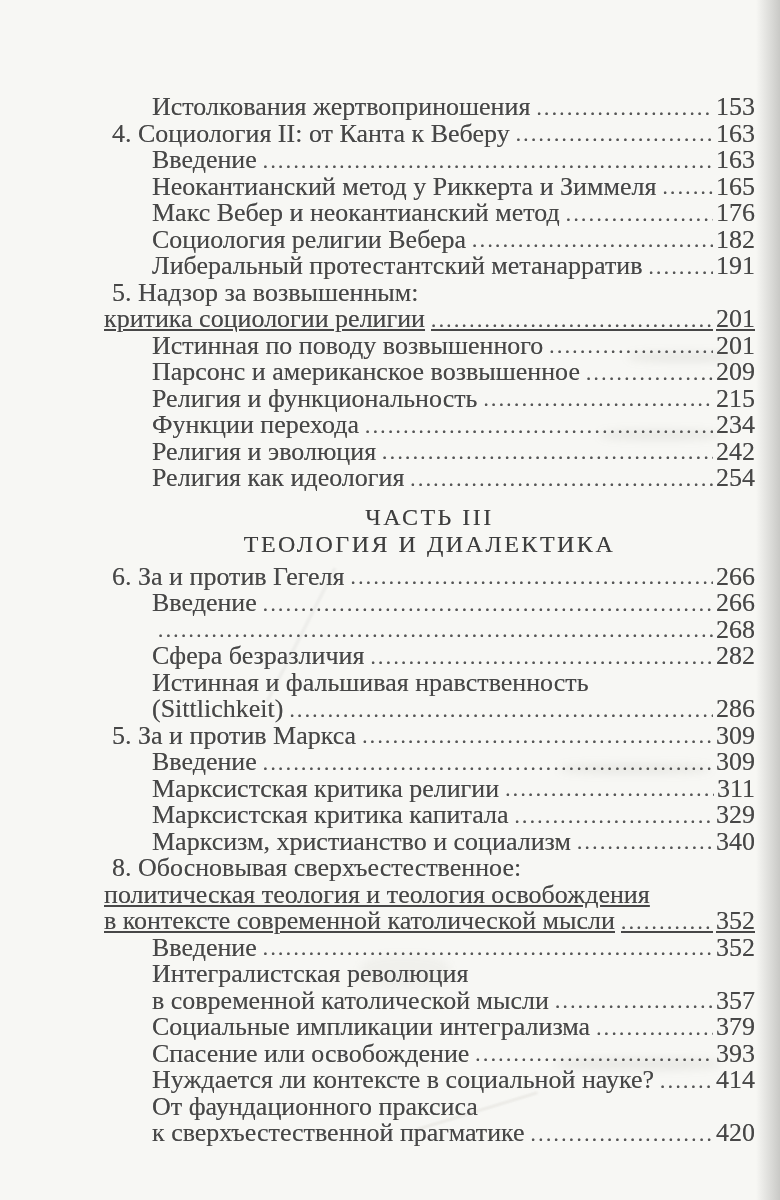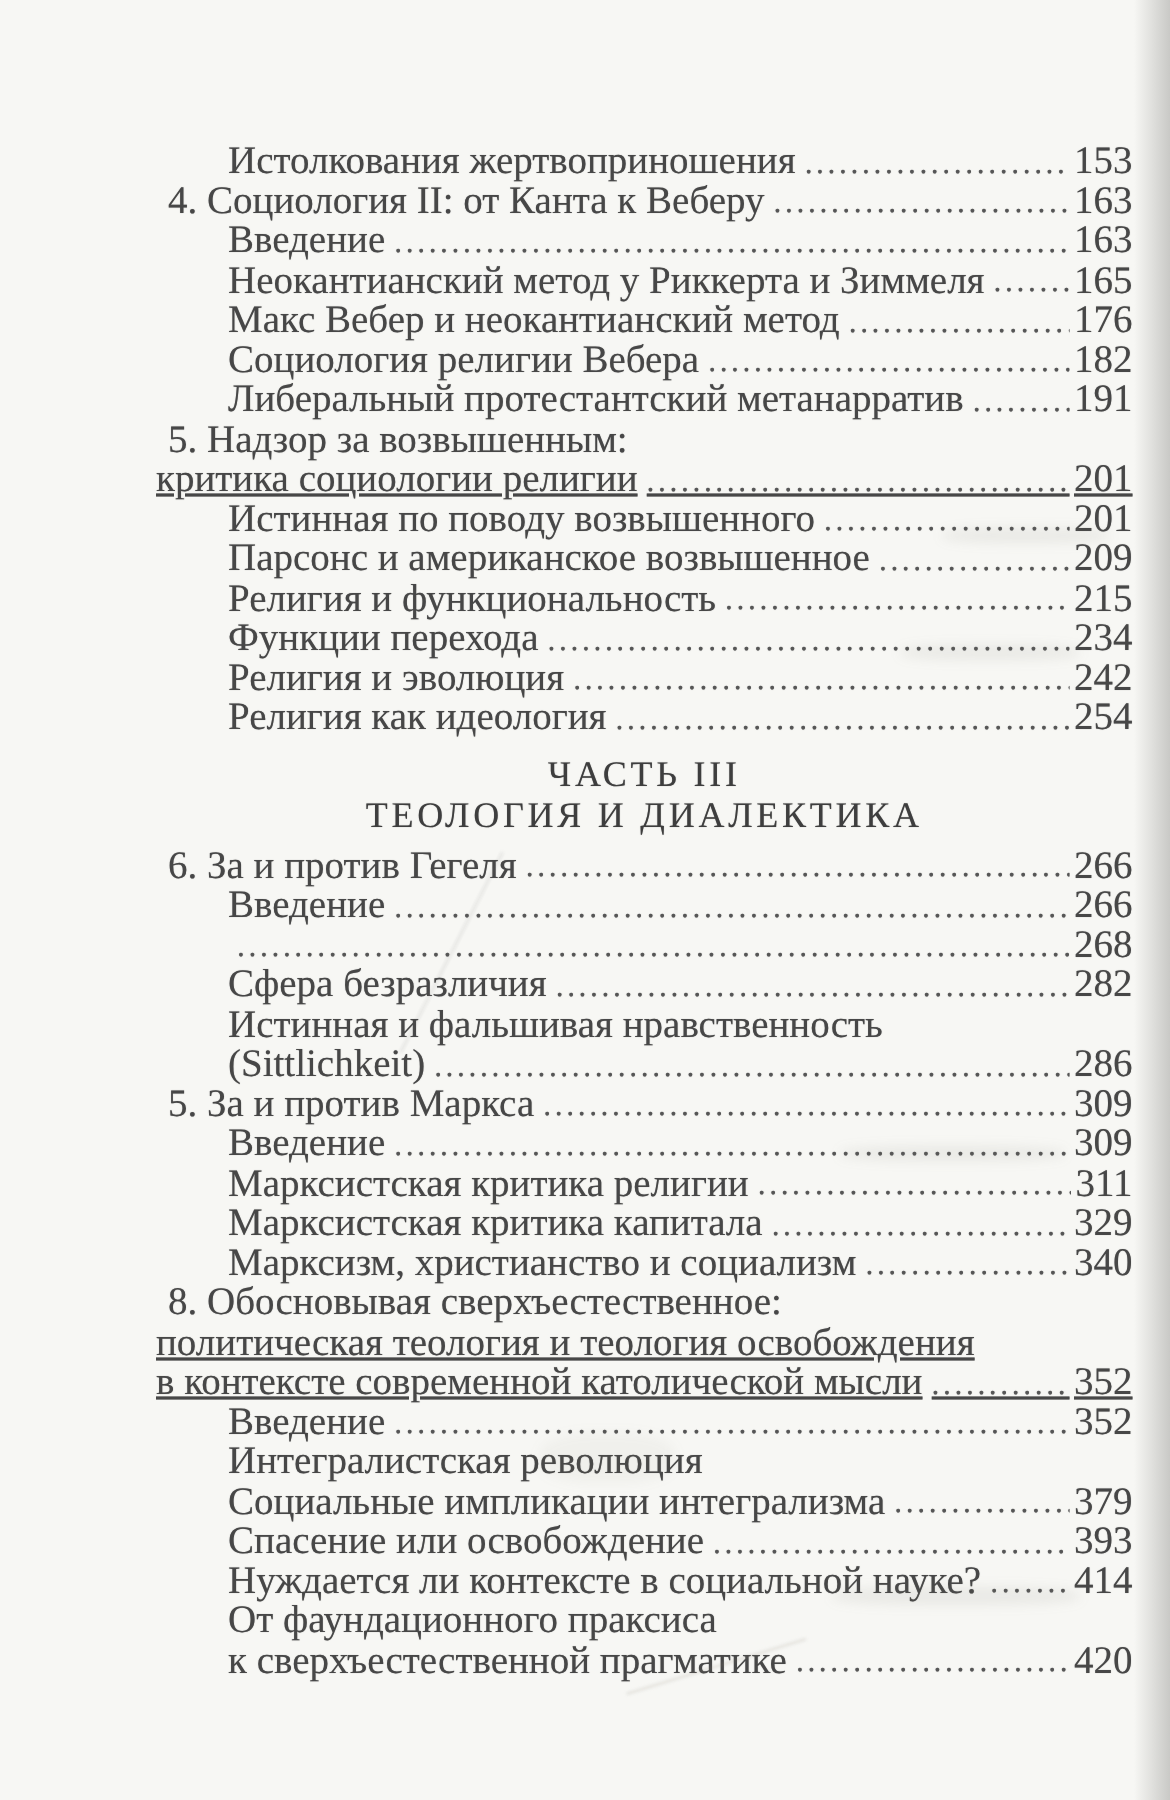--- a/index.html
+++ b/index.html
@@ -245,20 +245,25 @@
         </div>
         <div class="toc-row level-sub">
           <span class="entry-text">Введение</span>
           <span class="leader"></span>
           <span class="pagenum">352</span>
         </div>
         <div class="toc-row level-sub">
           <span class="entry-text">Интегралистская революция</span>
         </div>
         <div class="toc-row level-sub">
+          <span class="entry-text">в современной католической мысли</span>
+          <span class="leader"></span>
+          <span class="pagenum">357</span>
+        </div>
+        <div class="toc-row level-sub">
           <span class="entry-text">Социальные импликации интегрализма</span>
           <span class="leader"></span>
           <span class="pagenum">379</span>
         </div>
         <div class="toc-row level-sub">
           <span class="entry-text">Спасение или освобождение</span>
           <span class="leader"></span>
           <span class="pagenum">393</span>
         </div>
         <div class="toc-row level-sub">

